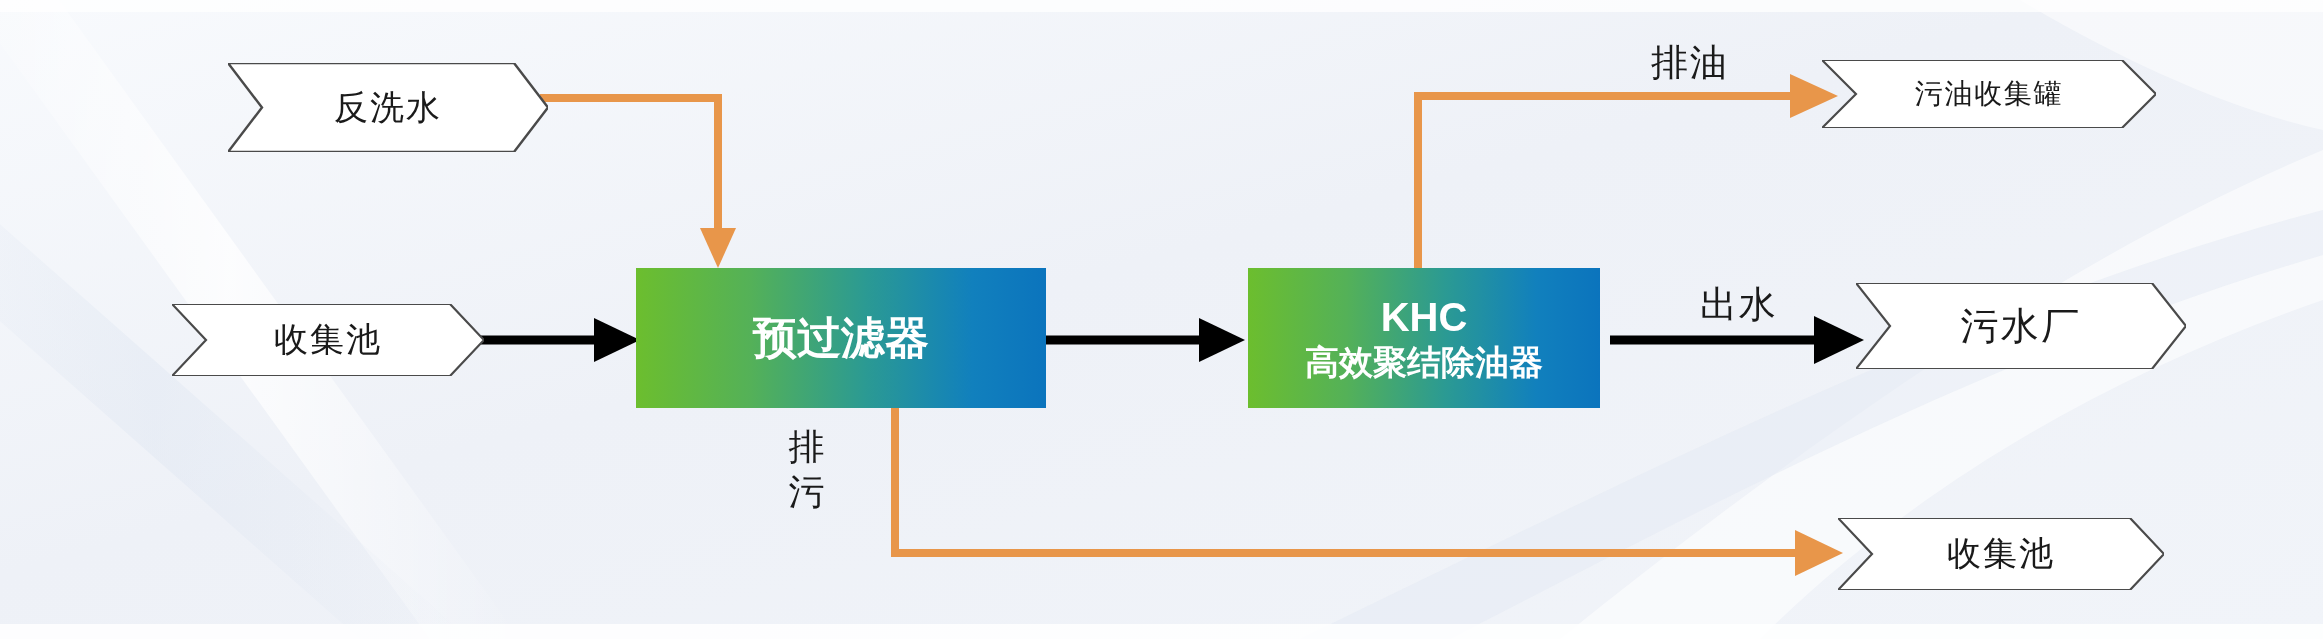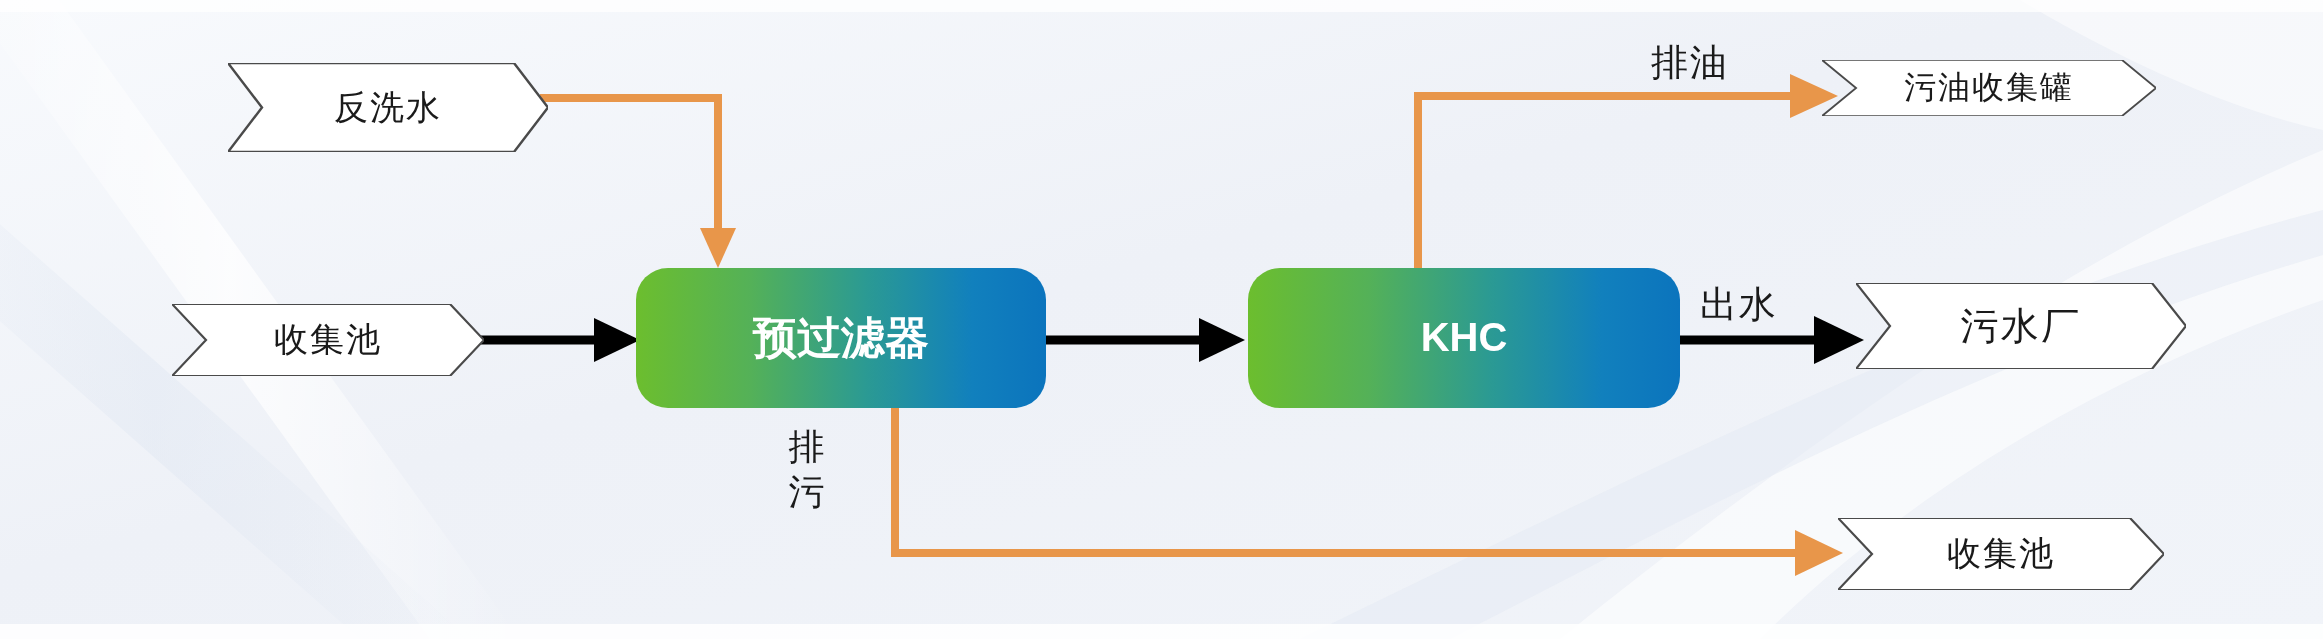--- a/index.html
+++ b/index.html
@@ -39,21 +39,20 @@
   .proc{
     position:absolute;
     display:flex;align-items:center;justify-content:center;
     text-align:center;
     color:#ffffff;
     font-family:"Liberation Sans","DejaVu Sans",sans-serif;
     font-weight:bold;
     background:linear-gradient(90deg,#6cbe2e 0%,#54b158 28%,#2b9a93 56%,#1180bd 82%,#0b74bd 100%);
     line-height:1.18;
     box-shadow:0 0 0 0 rgba(0,0,0,0);
-    border-radius:32px;
   }
   .proc .proc-line{display:block;}
 
   
   .edge-label{
     position:absolute;
     color:#1a1a1a;
     white-space:nowrap;
     letter-spacing:.05em;
   }
@@ -149,27 +148,28 @@
 
   <div class="proc" style="left:636px; top:268px; width:410px; height:140px; font-size:44px;">
     <span class="proc-line">预过滤器</span>
   </div>
 
   <div class="edge-label vert" style="left:784px; top:425px; font-size:36px;">
     <span>排</span><br>
     <span>污</span>
   </div>
 
-  <div class="proc" style="left:1248px; top:268px; width:432px; height:140px; font-size:34px; flex-direction:column;">
+  <div class="proc" style="left:1248px; top:268px; width:352px; height:140px; font-size:34px; flex-direction:column;">
     <span class="proc-line" style="font-size:40px;">KHC</span>
+    <span class="proc-line" style="font-size:34px;">高效聚结除油器</span>
   </div>
 
   <div class="edge-label" style="left:1651px; top:38px; font-size:37px;">排油</div>
 
-  <div class="chev" style="left:1822px; top:60px; width:334px; height:56px; font-size:32px;">
+  <div class="chev" style="left:1822px; top:60px; width:334px; height:68px; font-size:28px;">
     <svg class="chev-svg" viewBox="0 0 334 72" preserveAspectRatio="none">
       <polygon points="0,0 300,0 334,36 300,72 0,72 34,36" fill="#ffffff" stroke="#4a4a4a" stroke-width="2.2"></polygon>
     </svg>
     <span class="chev-label">污油收集罐</span>
   </div>
 
   <div class="edge-label" style="left:1700px; top:280px; font-size:37px;">出水</div>
 
   <div class="chev" style="left:1856px; top:283px; width:330px; height:86px; font-size:38px;text-align:right;">
     <svg class="chev-svg" viewBox="0 0 330 86" preserveAspectRatio="none">

